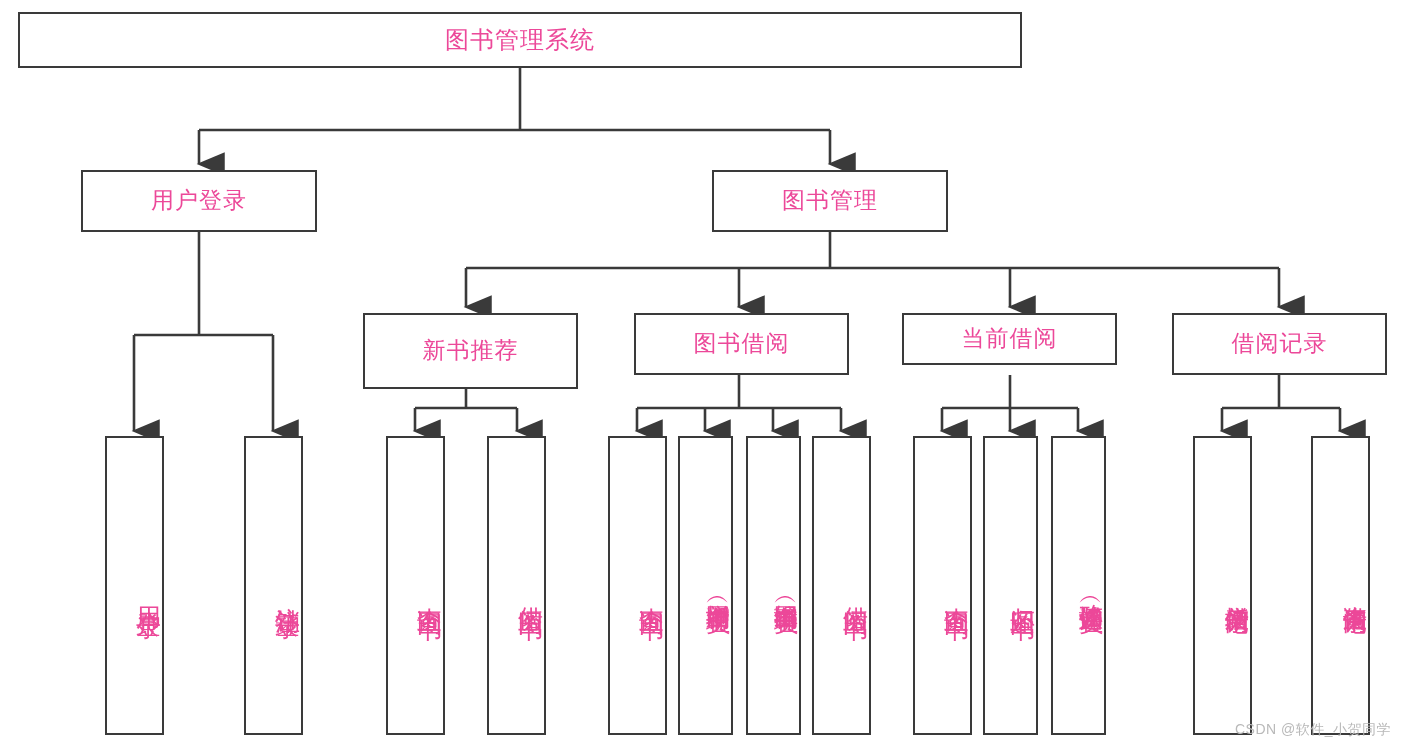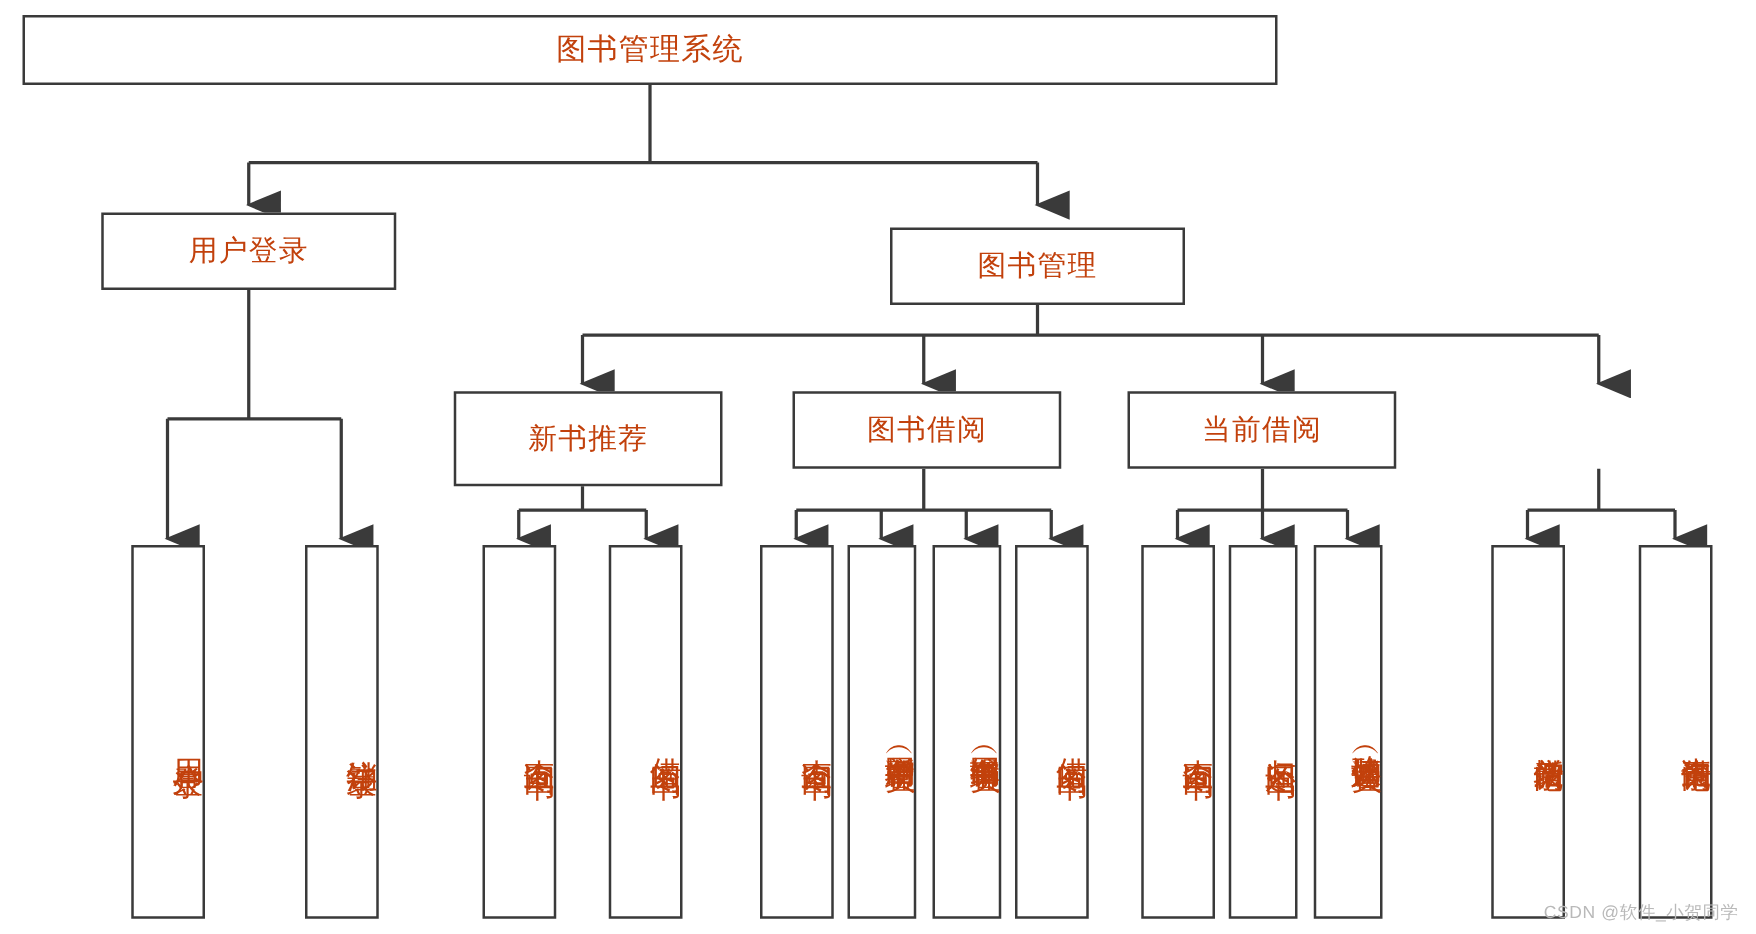--- a/index.html
+++ b/index.html
@@ -27,22 +27,21 @@
     pointer-events: none;
   }
   .node {
     position: absolute;
     box-sizing: border-box;
     border: 2.5px solid #3a3a3a;
     background: #ffffff;
     display: flex;
     align-items: center;
     justify-content: center;
-    color: #c2410c;
-    font-family: Liberation Serif, serif;
+    color: #ec4899;
   }
   .node.horizontal {
     font-size: 23px;
     letter-spacing: 1px;
     line-height: 1.2;
     text-align: center;
   }
   .node.root {
     font-size: 24px;
   }
@@ -125,25 +124,26 @@
       <path d="M 1279 375 L 1279 408"></path>
       <path d="M 1222 408 L 1340 408"></path>
       <path d="M 1222 408 L 1222 431" marker-end="url(#arrow)"></path>
       <path d="M 1340 408 L 1340 431" marker-end="url(#arrow)"></path>
     </g>
   </svg>
 
   <div class="node horizontal root" style="left:18px; top:12px; width:1004px; height:56px;">图书管理系统</div>
 
   <div class="node horizontal" style="left:81px; top:170px; width:236px; height:62px;">用户登录</div>
-  <div class="node horizontal" style="left:712px; top:170px; width:236px; height:62px;margin-top:12px;">图书管理</div>
+  <div class="node horizontal" style="left:712px; top:170px; width:236px; height:62px;">图书管理</div>
 
   <div class="node horizontal" style="left:363px; top:313px; width:215px; height:76px;">新书推荐</div>
   <div class="node horizontal" style="left:634px; top:313px; width:215px; height:62px;">图书借阅</div>
-  <div class="node horizontal" style="left:902px; top:313px; width:215px; height:62px;">当前借阅</div>
+  <div class="node horizontal" style="left:902px; top:313px; width:215px; height:52px;">当前借阅</div>
+  <div class="node horizontal" style="left:1172px; top:313px; width:215px; height:62px;">借阅记录</div>
 
   <div class="node vertical" style="left:105px; top:436px; width:59px; height:299px;">用户登录</div>
   <div class="node vertical" style="left:244px; top:436px; width:59px; height:299px;">注销登录</div>
 
   <div class="node vertical" style="left:386px; top:436px; width:59px; height:299px;">查询图书</div>
   <div class="node vertical" style="left:487px; top:436px; width:59px; height:299px;">借阅图书</div>
 
   <div class="node vertical" style="left:608px; top:436px; width:59px; height:299px;">查询图书</div>
   <div class="node vertical tall-text" style="left:678px; top:436px; width:55px; height:299px;">新增图书（管理员）</div>
   <div class="node vertical tall-text" style="left:746px; top:436px; width:55px; height:299px;">编辑图书（管理员）</div>

